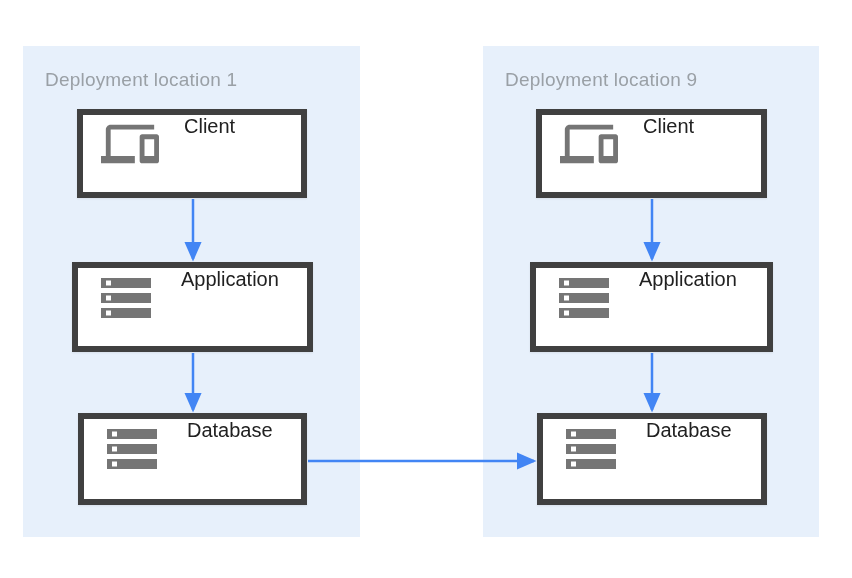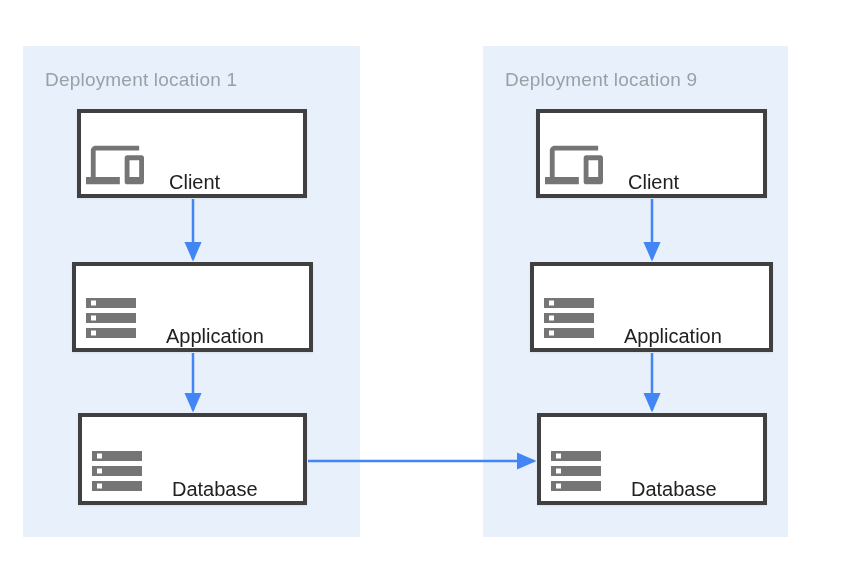--- a/index.html
+++ b/index.html
@@ -3,21 +3,21 @@
 <meta charset="utf-8">
 <style>
   html, body {
     margin: 0;
     padding: 0;
     background: #ffffff;
     font-family: "Liberation Sans", sans-serif;
   }
   .canvas {
     position: relative;
-    width: 788px;
+    width: 852px;
     height: 578px;
     background: #ffffff;
     overflow: hidden;
   }
   .panel {
     position: absolute;
     background: #e7f0fb;
   }
   .panel-1 { left: 23px; top: 46px; width: 337px; height: 491px; }
   .panel-2 { left: 483px; top: 46px; width: 336px; height: 491px; }
@@ -27,26 +27,26 @@
     top: 22px;
     font-size: 19px;
     line-height: 24px;
     color: #9aa0a6;
     letter-spacing: 0.2px;
     white-space: nowrap;
   }
   .node {
     position: absolute;
     background: #ffffff;
-    border: 4px solid #404040;
+    border: 6px solid #404040;
     box-shadow: 0 1px 2px rgba(0,0,0,0.07);
     box-sizing: border-box;
     display: flex;
-    align-items: flex-end;
-    padding-left: 5px;
+    align-items: flex-start;
+    padding-left: 18px;
   }
   .node .icon {
     flex: 0 0 auto;
     display: flex;
     align-items: center;
     justify-content: center;
   }
   .node .icon svg { display: block; fill: #757575; }
   .node .label {
     margin-left: 25px;

